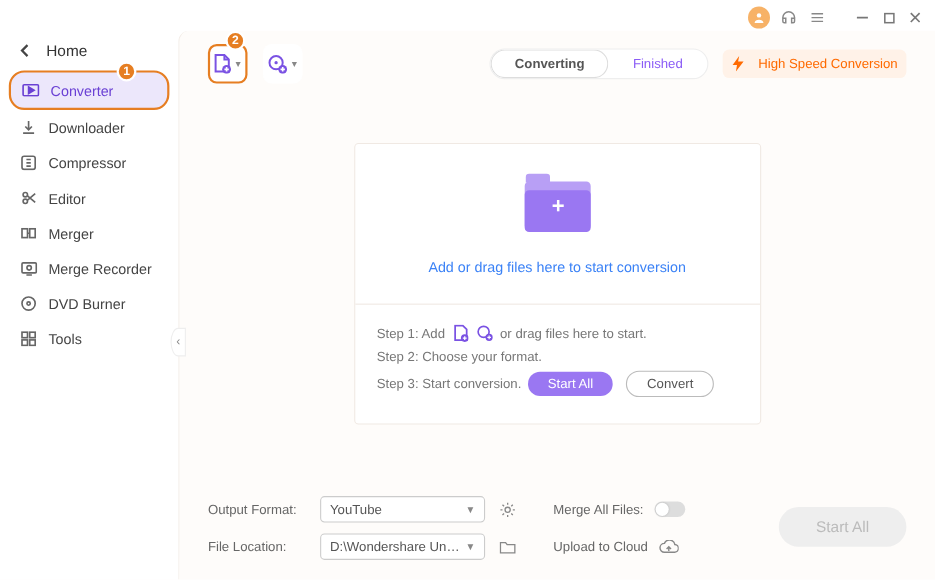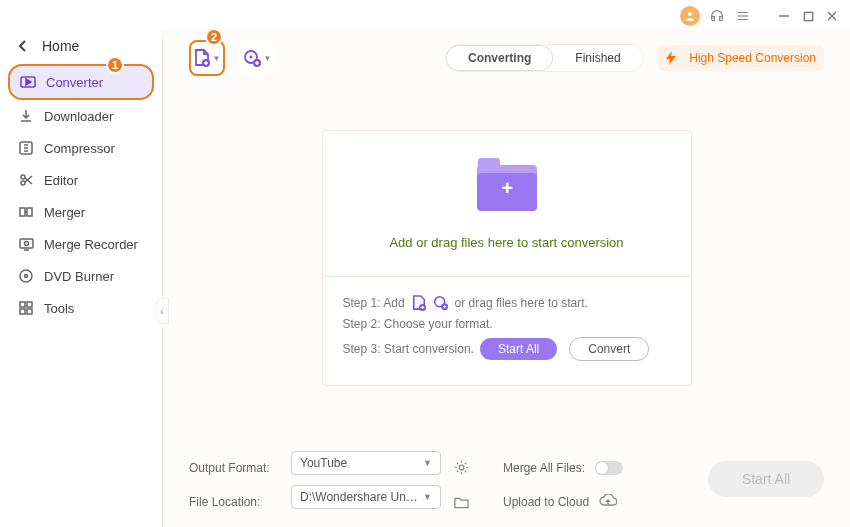--- a/index.html
+++ b/index.html
@@ -27,43 +27,43 @@
 .main { flex: 1; background: #fefcfa; display: flex; flex-direction: column; border-left: 1px solid #f2ece6; border-top-left-radius: 10px; }
 
 .toolbar { display: flex; align-items: center; padding: 12px 26px 0; }
 .tool-group { display: flex; gap: 14px; position: relative; }
 .tool-btn { width: 36px; height: 36px; border-radius: 8px; display: flex; align-items: center; justify-content: center; gap: 2px; background: #fff; }
 .tool-btn.bordered { border: 2px solid #e67e22; }
 .tool-btn .chev { font-size: 8px; color: #888; margin-left: 1px; }
 .badge-2 { top: -12px; left: 16px; }
 
 .segtabs { display: flex; margin: 0 auto 0 170px; background: #fff; border: 1px solid #eee; border-radius: 18px; overflow: hidden; height: 28px; }
-.segtabs div { padding: 0 22px; display: flex; align-items: center; font-size: 12px; color: #404040; }
+.segtabs div { padding: 0 22px; display: flex; align-items: center; font-size: 12px; color: #8b5cf6; }
 .segtabs div.active { background: transparent; color: #555; box-shadow: inset 0 0 0 1px #ddd; border-radius: 18px; font-weight: bold; }
 
 .hispeed { background: #fff2e8; color: #ff6a00; border-radius: 6px; padding: 6px 8px; font-size: 12px; display: flex; align-items: center; gap: 12px; margin-left: 12px; }
 
 .content { flex: 1; display: flex; align-items: center; justify-content: center; }
 .drop { width: 370px; border: 1px solid #f0e9e3; background: #fff; border-radius: 4px; }
 .drop-top { padding: 28px 20px 26px; text-align: center; }
 .folder { width: 70px; height: 52px; margin: 0 auto 24px; position: relative; }
 .folder-back { position: absolute; width: 60px; height: 44px; background: #b89ff5; border-radius: 4px; top: 6px; left: 5px; }
 .folder-tab { position: absolute; width: 22px; height: 8px; background: #b89ff5; border-radius: 3px 3px 0 0; top: -1px; left: 6px; }
 .folder-front { position: absolute; width: 60px; height: 38px; background: #9a77f2; border-radius: 4px; top: 14px; left: 5px; }
 .folder-plus { position: absolute; color: #fff; font-size: 20px; font-weight: bold; top: 18px; left: 30px; }
-.drop-msg { color: #4d7c0f; font-size: 13px; }
+.drop-msg { color: #3b82f6; font-size: 13px; }
 .drop-steps { border-top: 1px solid #f0e9e3; padding: 12px 20px 18px; font-size: 12px; color: #777; }
 .drop-steps .row { display: flex; align-items: center; gap: 6px; margin: 6px 0; }
 .mini-icon { width: 16px; height: 16px; display: inline-flex; align-items: center; justify-content: center; }
 .pill { border-radius: 14px; padding: 4px 18px; font-size: 12px; }
 .pill-primary { background: #9a77f2; color: #fff; border: none; }
 .pill-outline { background: #fff; border: 1px solid #bbb; color: #555; margin-left: 6px; }
 
 .footer { padding: 12px 26px 18px; display: flex; flex-direction: column; gap: 10px; font-size: 12px; color: #666; }
-.footer-row { display: flex; align-items: flex-end; gap: 10px; }
+.footer-row { display: flex; align-items: center; gap: 10px; }
 .flabel { width: 92px; }
 .select { width: 150px; height: 24px; border: 1px solid #ccc; border-radius: 4px; padding: 0 8px; display: flex; align-items: center; justify-content: space-between; background: #fff; font-size: 12px; color: #555; }
 .select .chev { font-size: 9px; color: #888; }
 .fspace { width: 20px; display: flex; align-items: center; justify-content: center; }
 .merge-label { margin-left: 22px; }
 .toggle { width: 28px; height: 14px; background: #ddd; border-radius: 8px; position: relative; }
 .toggle::after { content: ''; position: absolute; width: 12px; height: 12px; background: #fff; border-radius: 50%; top: 1px; left: 1px; box-shadow: 0 0 2px rgba(0,0,0,.2); }
 .cloud-icon { width: 18px; height: 18px; display: inline-flex; align-items: center; justify-content: center; color: #888; }
 .start-all { position: absolute; right: 26px; bottom: 30px; width: 116px; height: 36px; border-radius: 20px; background: #eee; color: #bbb; border: none; font-size: 14px; }
 

